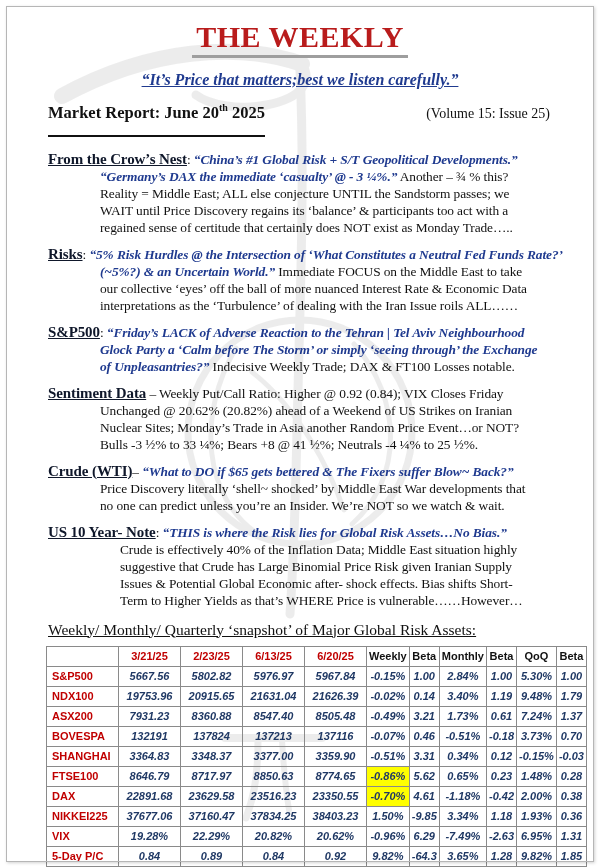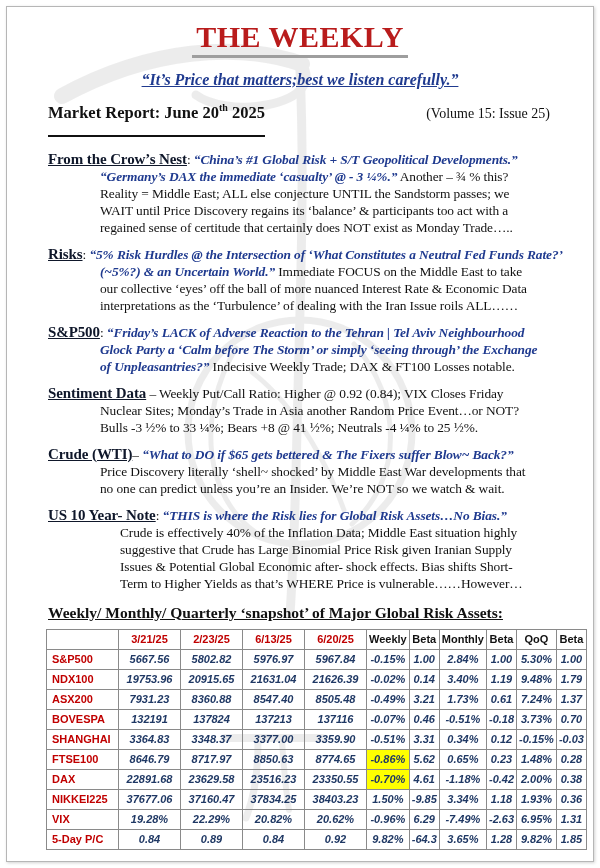--- a/index.html
+++ b/index.html
@@ -33,21 +33,21 @@
   .sections{margin:14px 40px 0 48px;font-size:13.4px;line-height:17px;letter-spacing:-0.1px;}
   .section{margin-bottom:10px;}
   .tline{white-space:nowrap;}
   .ind-1{padding-left:52px;}
   .ind-2{padding-left:72px;}
   .seg-h{color:#0f172a;font-weight:bold;font-size:15px;text-decoration:underline;}
   .seg-p{color:#111;}
   .seg-q{color:#1F3A8F;font-weight:bold;font-style:italic;}
 
   .snap-heading-wrap{margin:12px 0 7px 48px;}
-  .snap-heading{font-weight:bold;font-size:15.5px;text-decoration:underline;color:#111;}
+  .snap-heading{font-weight:normal;font-size:15.5px;text-decoration:underline;color:#111;}
 
   table.snap{border-collapse:collapse;margin-left:46px;table-layout:fixed;}
   table.snap th, table.snap td{
     border:1px solid #8a8a8a;height:19px;padding:0 2px;
     font-family:"Liberation Sans", sans-serif;font-size:11px;font-weight:bold;
     text-align:center;white-space:nowrap;overflow:hidden;
   }
   table.snap th{color:#111;}
   table.snap th.date-col{color:#C00000;}
   table.snap td.row-label{color:#C00000;text-align:left;padding-left:5px;}
@@ -103,20 +103,21 @@
         <div class="tline ind-1"><span class="seg-p">our collective ‘eyes’ off the ball of more nuanced Interest Rate &amp; Economic Data</span></div>
         <div class="tline ind-1"><span class="seg-p">interpretations as the ‘Turbulence’ of dealing with the Iran Issue roils ALL……</span></div>
       </div>
       <div class="section">
         <div class="tline"><span class="seg-h">S&amp;P500</span><span class="seg-p">: </span><span class="seg-q">“Friday’s LACK of Adverse Reaction to the Tehran | Tel Aviv Neighbourhood</span></div>
         <div class="tline ind-1"><span class="seg-q">Glock Party a ‘Calm before The Storm’ or simply ‘seeing through’ the Exchange</span></div>
         <div class="tline ind-1"><span class="seg-q">of Unpleasantries?”</span><span class="seg-p">  Indecisive Weekly Trade; DAX &amp; FT100 Losses notable.</span></div>
       </div>
       <div class="section">
         <div class="tline"><span class="seg-h">Sentiment Data</span><span class="seg-p"> – Weekly Put/Call Ratio: Higher @ 0.92 (0.84); VIX Closes Friday</span></div>
+        <div class="tline ind-1"><span class="seg-p">Unchanged @ 20.62% (20.82%) ahead of a Weekend of US Strikes on Iranian</span></div>
         <div class="tline ind-1"><span class="seg-p">Nuclear Sites; Monday’s Trade in Asia another Random Price Event…or NOT?</span></div>
         <div class="tline ind-1"><span class="seg-p">Bulls -3 ½% to 33 ¼%; Bears +8 @ 41 ½%; Neutrals -4 ¼% to 25 ½%.</span></div>
       </div>
       <div class="section">
         <div class="tline"><span class="seg-h">Crude (WTI)</span><span class="seg-p">– </span><span class="seg-q">“What to DO if $65 gets bettered &amp; The Fixers suffer Blow~ Back?”</span></div>
         <div class="tline ind-1"><span class="seg-p">Price Discovery literally ‘shell~ shocked’ by Middle East War developments that</span></div>
         <div class="tline ind-1"><span class="seg-p">no one can predict unless you’re an Insider. We’re NOT so we watch &amp; wait.</span></div>
       </div>
       <div class="section">
         <div class="tline"><span class="seg-h">US 10 Year- Note</span><span class="seg-p">: </span><span class="seg-q">“THIS is where the Risk lies for Global Risk Assets…No Bias.”</span></div>

